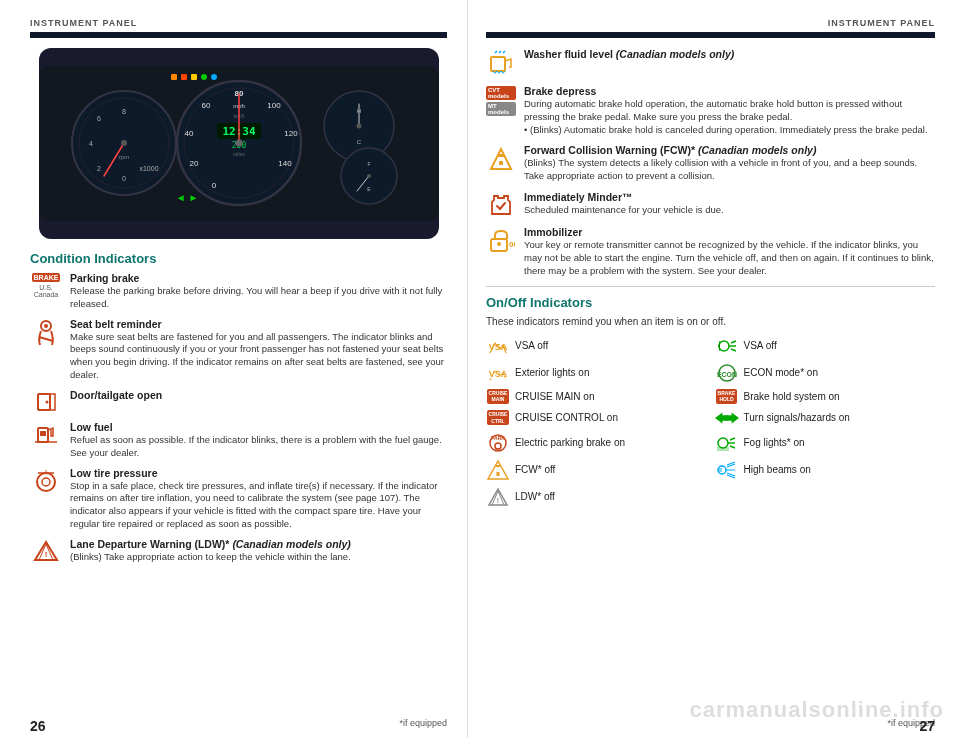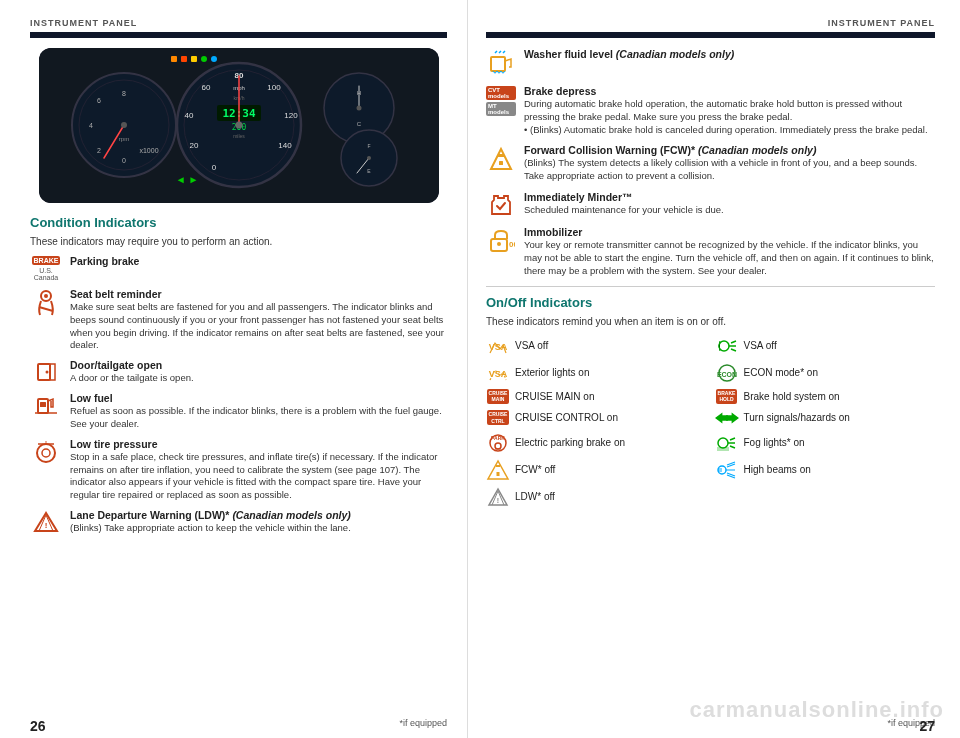--- a/index.html
+++ b/index.html
@@ -44,21 +44,21 @@
       margin-bottom: 10px;
     }
 
     .right-page .page-header {
       text-align: right;
     }
 
     
     .cluster-image {
       width: 400px;
-      height: 155px;
+      height: 191px;
       background: #1a1a2e;
       border-radius: 12px;
       margin: 0 auto 12px auto;
       position: relative;
       overflow: hidden;
       display: flex;
       align-items: center;
       justify-content: center;
       text-decoration: underline;
     }
@@ -275,29 +275,29 @@
       <rect x="142" y="8" width="6" height="6" fill="#ff4400" rx="1"></rect>
       <rect x="152" y="8" width="6" height="6" fill="#ffcc00" rx="1"></rect>
       <circle cx="165" cy="11" r="3" fill="#00cc00"></circle>
       <circle cx="175" cy="11" r="3" fill="#00aaff"></circle>
 
       <text x="148" y="135" fill="#00cc00" font-size="10" text-anchor="middle">◄ ►</text>
     </svg>
   </div>
 
   <div class="section-title">Condition Indicators</div>
-  <div class="section-subtitle">These indicators may require you to perform an action.</div>
 
   <div class="indicator-row">
     <div class="indicator-icon">
       <span class="icon-brake-text">BRAKE</span>
       <span class="icon-canada" style="margin-top:2px;">U.S.<br>Canada</span>
     </div>
     <div class="indicator-text">
       <div class="indicator-title">Parking brake</div>
+      <div class="indicator-desc">Release the parking brake before driving. You will hear a beep if you drive with it not fully released.</div>
     </div>
   </div>
 
   <div class="indicator-row">
     <div class="indicator-icon">
       <svg width="24" height="28" viewBox="0 0 24 28">
         <circle cx="12" cy="7" r="5" fill="none" stroke="#c8441a" stroke-width="2"></circle>
         <path d="M7 12 Q4 20 6 26" stroke="#c8441a" stroke-width="2" fill="none"></path>
         <path d="M17 12 Q20 20 18 26" stroke="#c8441a" stroke-width="2" fill="none"></path>
         <path d="M5 18 L19 22" stroke="#c8441a" stroke-width="2" fill="none"></path>
@@ -313,21 +313,20 @@
   <div class="indicator-row">
     <div class="indicator-icon">
       <svg width="24" height="24" viewBox="0 0 24 24">
         <rect x="4" y="4" width="12" height="16" fill="none" stroke="#c8441a" stroke-width="2" rx="1"></rect>
         <rect x="16" y="4" width="5" height="16" fill="none" stroke="#c8441a" stroke-width="1.5"></rect>
         <circle cx="13" cy="12" r="1.5" fill="#c8441a"></circle>
       </svg>
     </div>
     <div class="indicator-text">
       <div class="indicator-title">Door/tailgate open</div>
-      <div class="indicator-desc">A door or the tailgate is open.</div>
     </div>
   </div>
 
   <div class="indicator-row">
     <div class="indicator-icon">
       <svg width="22" height="24" viewBox="0 0 22 24">
         <rect x="3" y="6" width="10" height="14" fill="none" stroke="#c8441a" stroke-width="2" rx="1"></rect>
         <rect x="5" y="9" width="6" height="5" fill="#c8441a" rx="0.5"></rect>
         <path d="M13 8 L18 6 L18 14 L16 14 L16 8" fill="none" stroke="#c8441a" stroke-width="1.5"></path>
         <path d="M0 20 L22 20" stroke="#c8441a" stroke-width="1.5"></path>

